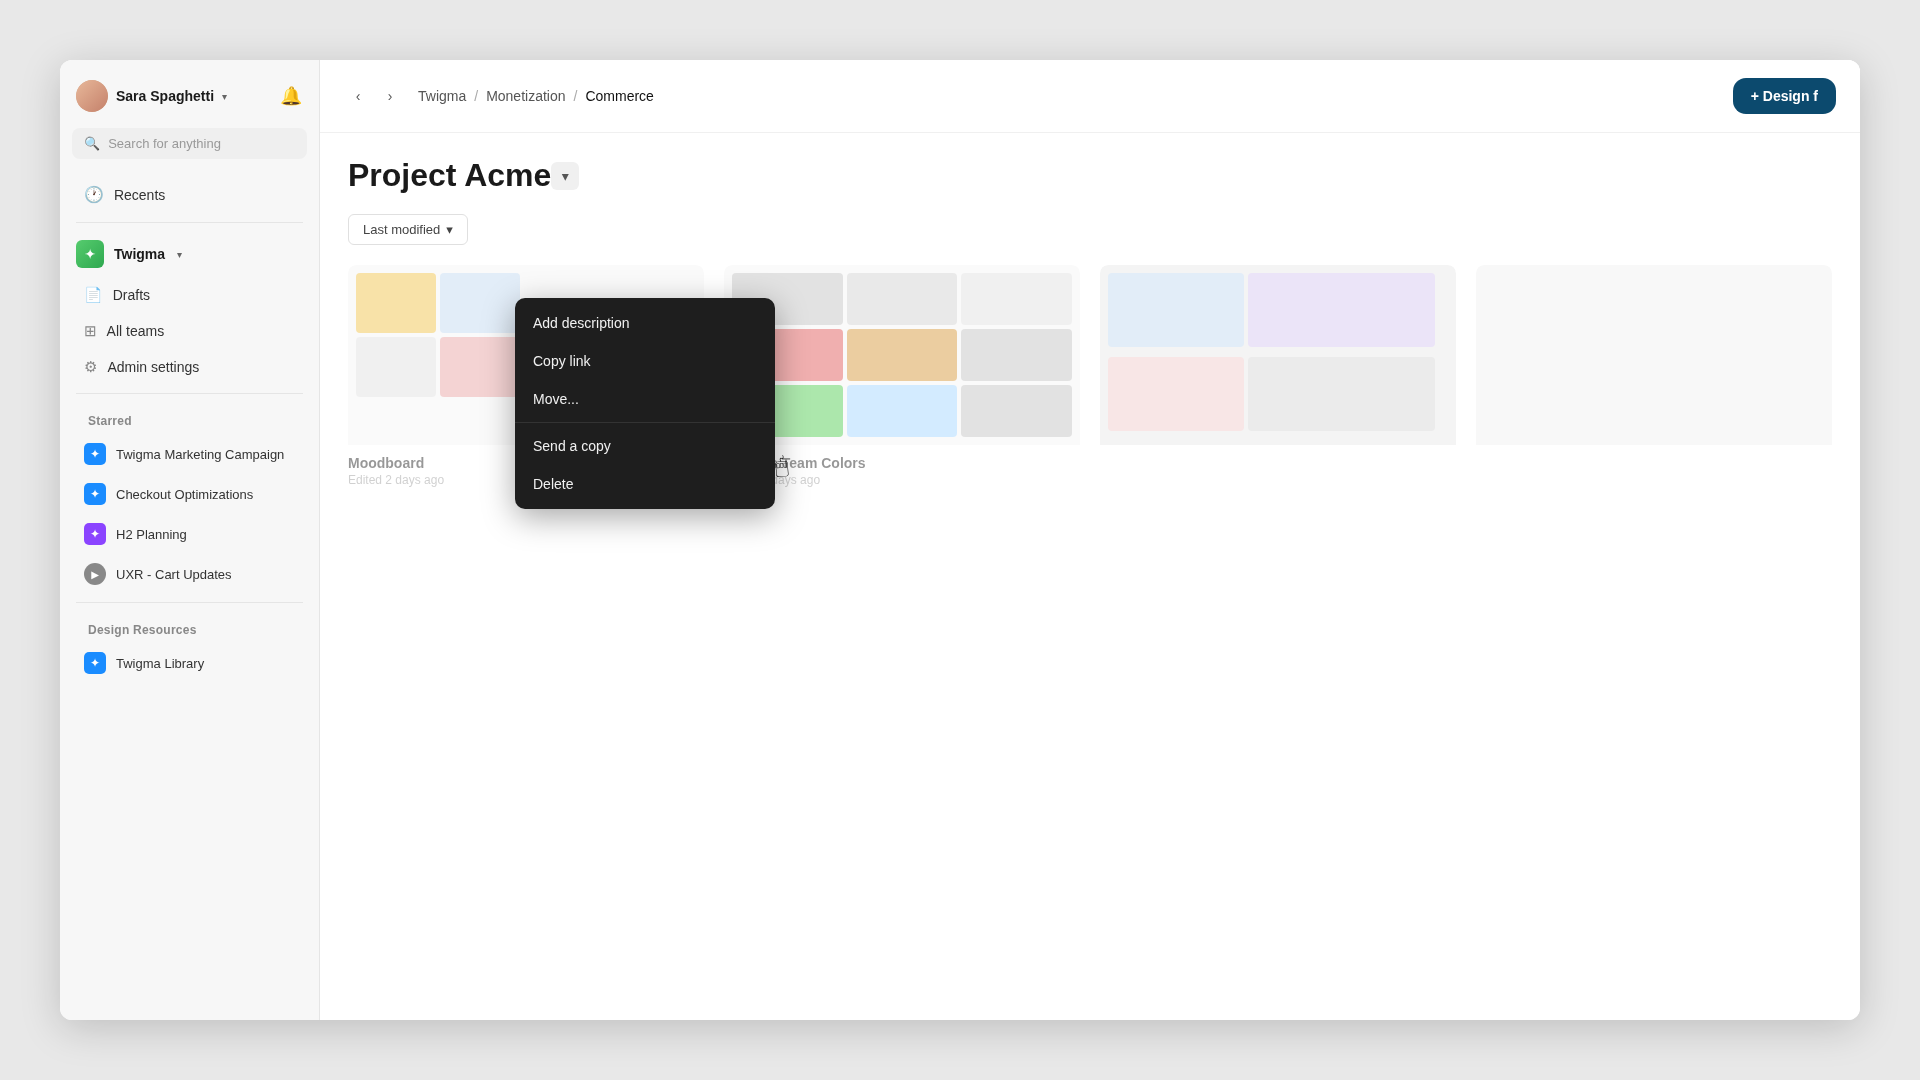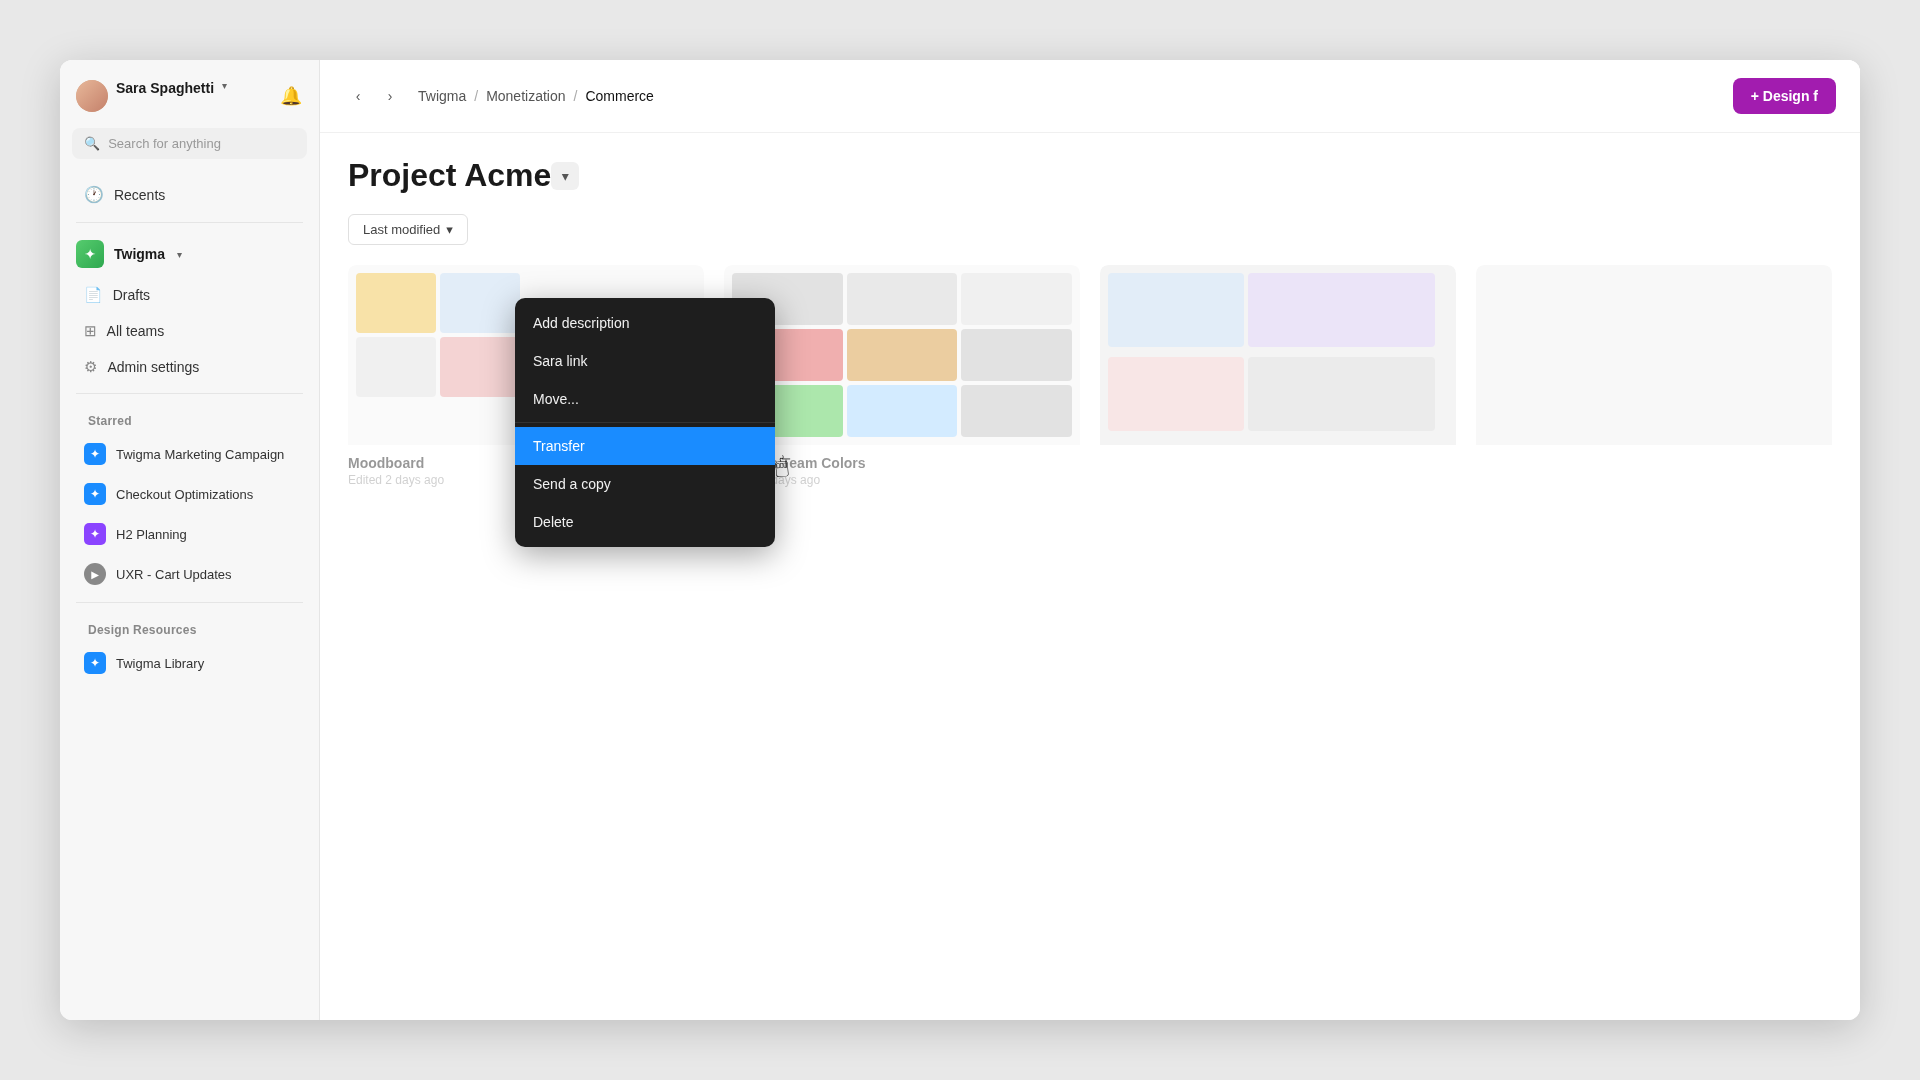--- a/index.html
+++ b/index.html
@@ -36,21 +36,21 @@
       overflow-y: auto;
     }
     .sidebar-header {
       display: flex;
       align-items: center;
       justify-content: space-between;
       padding: 20px 16px 16px 16px;
     }
     .user-info {
       display: flex;
-      align-items: flex-start;
+      align-items: center;
       gap: 8px;
       cursor: pointer;
     }
     .avatar {
       width: 32px;
       height: 32px;
       border-radius: 50%;
       background: #d4a88a;
       overflow: hidden;
       display: flex;
@@ -205,25 +205,25 @@
       justify-content: center;
       cursor: pointer;
       color: #555;
       font-size: 14px;
     }
     .breadcrumb-sep { color: #aaa; margin: 0 2px; }
     .breadcrumb-item { color: #555; cursor: pointer; }
     .breadcrumb-current { color: #111; font-weight: 400; }
 
     .design-btn {
-      background: #a21caf;
+      background: #0c4a6e;
       color: white;
       border: none;
       padding: 10px 18px;
-      border-radius: 8px;
+      border-radius: 13px;
       font-size: 14px;
       font-weight: 600;
       cursor: pointer;
       display: flex;
       align-items: center;
       gap: 6px;
     }
 
     .page-body {
       flex: 1;
@@ -494,29 +494,26 @@
         <div class="file-card">
           <div style="height:180px;background:#f0f0f0;border-radius:8px 8px 0 0;"></div>
         </div>
       </div>
 
       <div class="context-menu">
         <div class="menu-item">
           <span>Add description</span>
         </div>
         <div class="menu-item">
-          <span>Sara link</span>
+          <span>Copy link</span>
         </div>
         <div class="menu-item">
           <span>Move...</span>
         </div>
         <div class="menu-divider"></div>
-        <div class="menu-item active">
-          <span>Transfer</span>
-        </div>
         <div class="menu-item">
           <span>Send a copy</span>
         </div>
         <div class="menu-item">
           <span>Delete</span>
         </div>
       </div>
 
       <div style="position:absolute;top:320px;left:455px;font-size:22px;pointer-events:none;z-index:200;transform:rotate(-5deg);">🖱</div>
 

